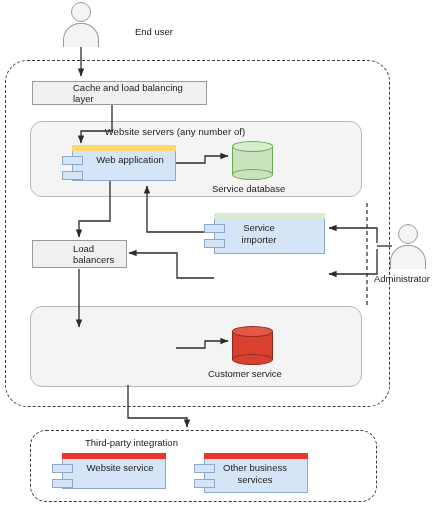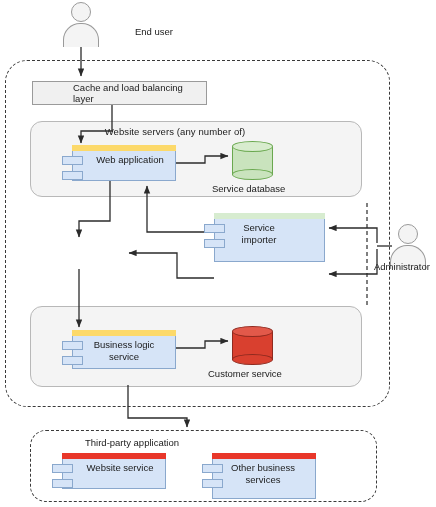--- a/index.html
+++ b/index.html
@@ -154,21 +154,21 @@
   }
 </style>
 </head>
 <body>
 
 <div id="canvas">
 
   <div class="abs boundary" style="left:5px; top:60px; width:343px; height:345px;"></div>
 
   <div class="abs boundary" style="left:30px; top:430px; width:305px; height:70px; border-radius:16px;"></div>
-  <div class="abs" style="left:45px; top:437px; font-size:9.5px; color:#1a1a1a;">Third-party application</div>
+  <div class="abs" style="left:45px; top:437px; font-size:9.5px; color:#1a1a1a;">Third-party integration</div>
 
   <div class="abs group-box" style="left:30px; top:121px; width:290px; height:74px;"></div>
   <div class="group-title" style="left:30px; top:126px; width:290px;">Website servers (any number of)</div>
 
   <div class="abs group-box" style="left:30px; top:306px; width:290px; height:79px;"></div>
 
   <svg id="wires" viewBox="0 0 436 507" width="436" height="507">
     <defs>
       <marker id="ah" markerWidth="9" markerHeight="9" refX="7.6" refY="3.2" orient="auto" markerUnits="userSpaceOnUse">
         <path d="M0,0 L8,3.2 L0,6.4 z" fill="#2b2b2b"></path>
@@ -207,59 +207,53 @@
   <div class="actor" style="left:63px; top:2px; width:36px; height:45px;">
     <div class="actor-head"></div>
     <div class="actor-body"></div>
   </div>
   <div class="actor-label" style="left:108px; top:26px;padding-left:27px;">End user</div>
 
   <div class="actor" style="left:390px; top:224px; width:36px; height:45px;">
     <div class="actor-head"></div>
     <div class="actor-body"></div>
   </div>
-  <div class="actor-label" style="left:374px; top:261px;">Administrator</div>
+  <div class="actor-label" style="left:374px; top:273px;">Administrator</div>
 
   <div class="abs grey-node" style="left:32px; top:81px; width:175px; height:24px;">Cache and load balancing layer</div>
 
+  <div class="abs grey-node" style="left:32px; top:240px; width:95px; height:28px;">Load balancers</div>
 
   <div class="abs component" style="left:72px; top:145px; width:104px; height:36px;">
     <div class="body"></div>
     <div class="bar" style="background:#fcd96a;"></div>
     <div class="tab t1"></div>
     <div class="tab t2"></div>
     <div class="label">Web application</div>
   </div>
 
-  <div class="abs component" style="left:214px; top:213px; width:111px; height:49px;">
+  <div class="abs component" style="left:214px; top:213px; width:111px; height:41px;">
     <div class="body"></div>
     <div class="bar" style="background:#d7ecd0;"></div>
     <div class="tab t1"></div>
     <div class="tab t2"></div>
     <div class="label" style="width:58px;">Service importer</div>
   </div>
 
 
-  <div class="abs component" style="left:72px; top:330px; width:104px; height:39px;">
-    <div class="body"></div>
-    <div class="bar" style="background:#fcd96a;"></div>
-    <div class="tab t1"></div>
-    <div class="tab t2"></div>
-    <div class="label" style="width:72px;">Business logic service</div>
-  </div>
 
   <div class="abs component" style="left:62px; top:453px; width:104px; height:36px;">
     <div class="body"></div>
     <div class="bar" style="background:#e8372a;"></div>
     <div class="tab t1"></div>
     <div class="tab t2"></div>
     <div class="label">Website service</div>
   </div>
 
-  <div class="abs component" style="left:212px; top:453px; width:104px; height:46px;">
+  <div class="abs component" style="left:204px; top:453px; width:104px; height:40px;">
     <div class="body"></div>
     <div class="bar" style="background:#e8372a;"></div>
     <div class="tab t1"></div>
     <div class="tab t2"></div>
     <div class="label" style="width:70px;">Other business services</div>
   </div>
 
   <div class="cyl" style="left:232px; top:141px; width:41px; height:40px;">
     <div class="cyl-mid" style="top:6px; height:28px; background:#c9e3bd; border-left:1.2px solid #6aa84f; border-right:1.2px solid #6aa84f;"></div>
     <div class="cyl-cap" style="top:28px; background:#c9e3bd; border:1.2px solid #6aa84f;"></div>

